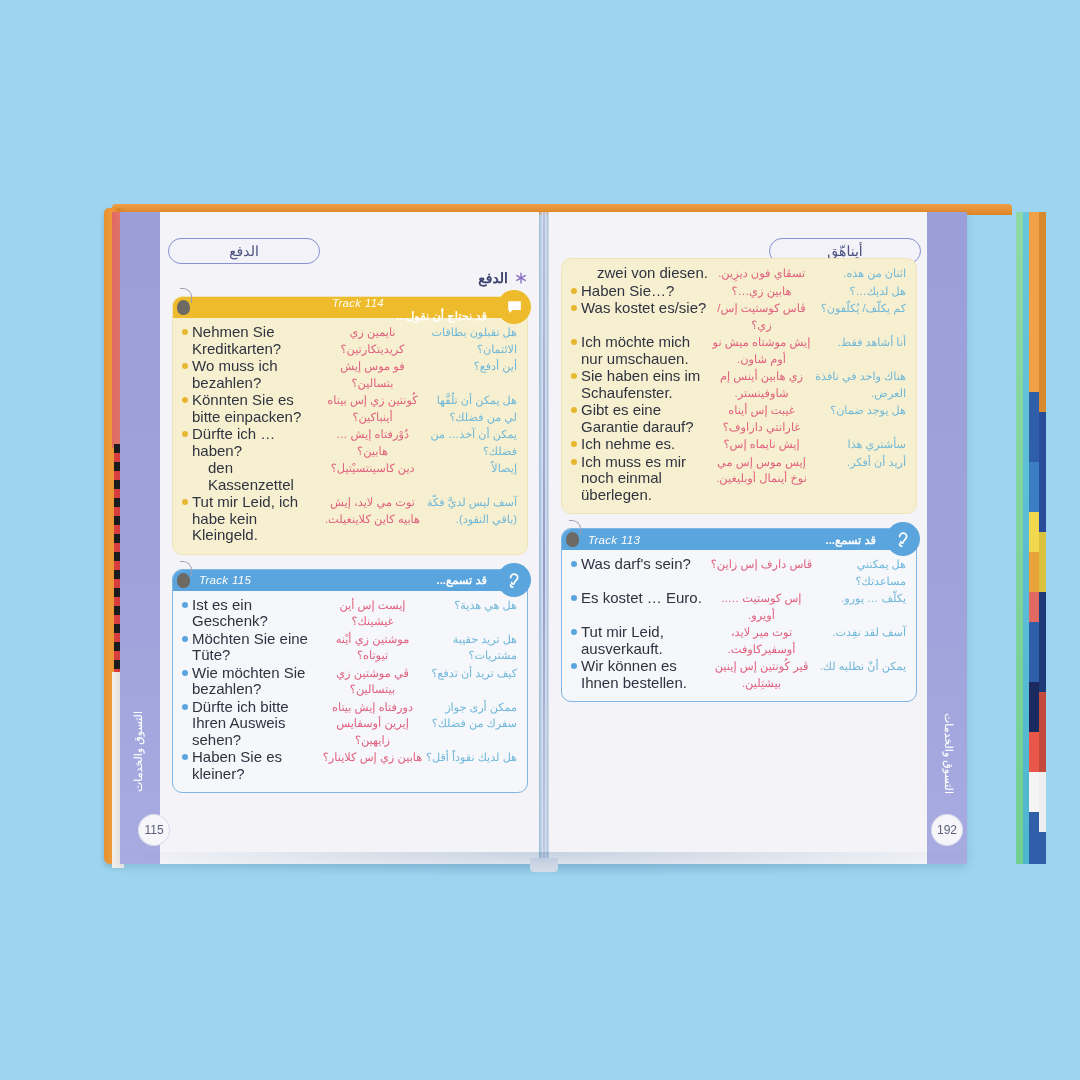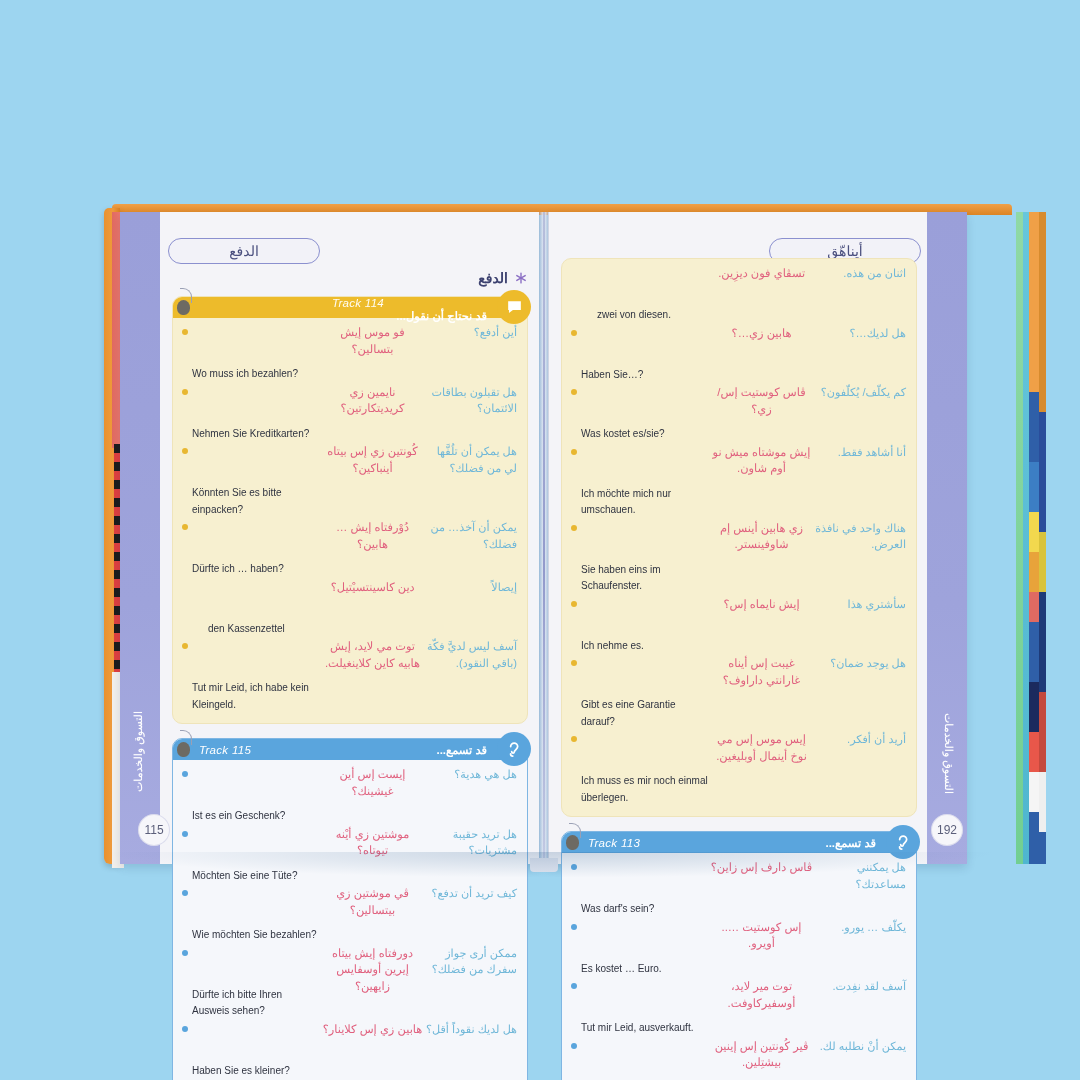--- a/index.html
+++ b/index.html
@@ -220,24 +220,23 @@
     width: 6px; height: 6px; border-radius: 50%;
     flex: none;
     margin-top: 5px; margin-right: 4px;
   }
   .track-box.say  .bullet { background: #e8b731; }
   .track-box.hear .bullet { background: #5aa5dd; }
   .bullet.hidden { background: transparent !important; }
 
   .col-de {
     width: 133px;
-    font-size: 10px;
+    font-size: 15px;
     line-height: 16.5px;
     color: #2f3340;
-    margin-top: 42px;
   }
   .col-de.indent { padding-left: 16px; }
 
   .col-tr {
     width: 105px;
     direction: rtl;
     text-align: center;
     font-size: 11.4px;
     line-height: 16.5px;
     color: #e0607e;
@@ -329,29 +328,29 @@
               <span class="track-title">قد نحتاج أن نقول...</span>
               <div class="badge yellow">
                 <svg viewBox="0 0 24 24" width="19" height="19">
                   <path d="M4 4h16v11H10l-5 4v-4H4z" fill="#ffffff"></path>
                 </svg>
               </div>
             </div>
             <div class="rows">
               <div class="row">
                 <span class="bullet"></span>
+                <div class="col-de">Nehmen Sie Kreditkarten?</div>
+                <div class="col-tr">نايمين زي كريديتكارتين؟</div>
+                <div class="col-ar">هل تقبلون بطاقات الائتمان؟</div>
+              </div>
+              <div class="row">
+                <span class="bullet"></span>
                 <div class="col-de">Wo muss ich bezahlen?</div>
                 <div class="col-tr">فو موس إيش بتسالين؟</div>
                 <div class="col-ar">أين أدفع؟</div>
-              </div>
-              <div class="row">
-                <span class="bullet"></span>
-                <div class="col-de">Nehmen Sie Kreditkarten?</div>
-                <div class="col-tr">نايمين زي كريديتكارتين؟</div>
-                <div class="col-ar">هل تقبلون بطاقات الائتمان؟</div>
               </div>
               <div class="row">
                 <span class="bullet"></span>
                 <div class="col-de">Könnten Sie es bitte einpacken?</div>
                 <div class="col-tr">كُونتين زي إس بيتاه أينباكين؟</div>
                 <div class="col-ar">هل يمكن أن تلُفَّها لي من فضلك؟</div>
               </div>
               <div class="row">
                 <span class="bullet"></span>
                 <div class="col-de">Dürfte ich … haben?</div>
@@ -456,29 +455,29 @@
                 <div class="col-ar">أنا أشاهد فقط.</div>
               </div>
               <div class="row">
                 <span class="bullet"></span>
                 <div class="col-de">Sie haben eins im Schaufenster.</div>
                 <div class="col-tr">زي هابين أينس إم شاوفينستر.</div>
                 <div class="col-ar">هناك واحد في نافذة العرض.</div>
               </div>
               <div class="row">
                 <span class="bullet"></span>
+                <div class="col-de">Gibt es eine Garantie darauf?</div>
+                <div class="col-tr">غيبت إس أيناه غارانتي داراوف؟</div>
+                <div class="col-ar">هل يوجد ضمان؟</div>
+              </div>
+              <div class="row">
+                <span class="bullet"></span>
                 <div class="col-de">Ich nehme es.</div>
                 <div class="col-tr">إيش نايماه إس؟</div>
                 <div class="col-ar">سأشتري هذا</div>
-              </div>
-              <div class="row">
-                <span class="bullet"></span>
-                <div class="col-de">Gibt es eine Garantie darauf?</div>
-                <div class="col-tr">غيبت إس أيناه غارانتي داراوف؟</div>
-                <div class="col-ar">هل يوجد ضمان؟</div>
               </div>
               <div class="row">
                 <span class="bullet"></span>
                 <div class="col-de">Ich muss es mir noch einmal überlegen.</div>
                 <div class="col-tr">إيس موس إس مي نوخ أينمال أوبليغين.</div>
                 <div class="col-ar">أريد أن أفكر.</div>
               </div>
             </div>
           </div>
           <div class="track-box hear">

